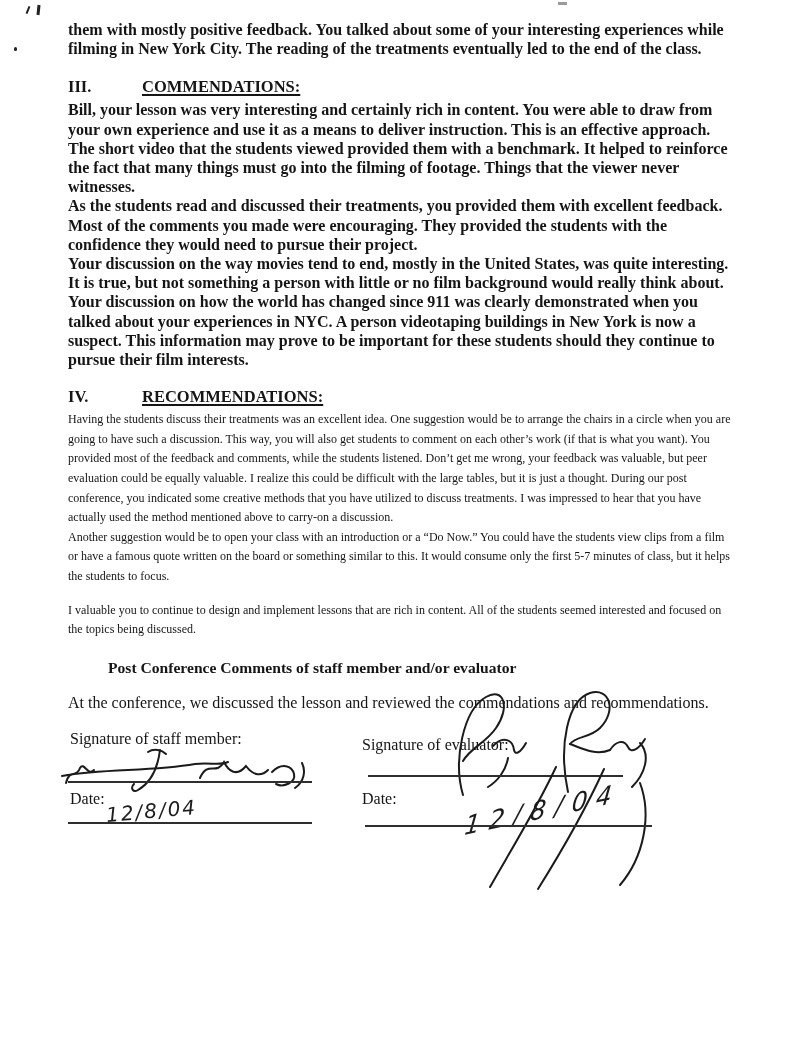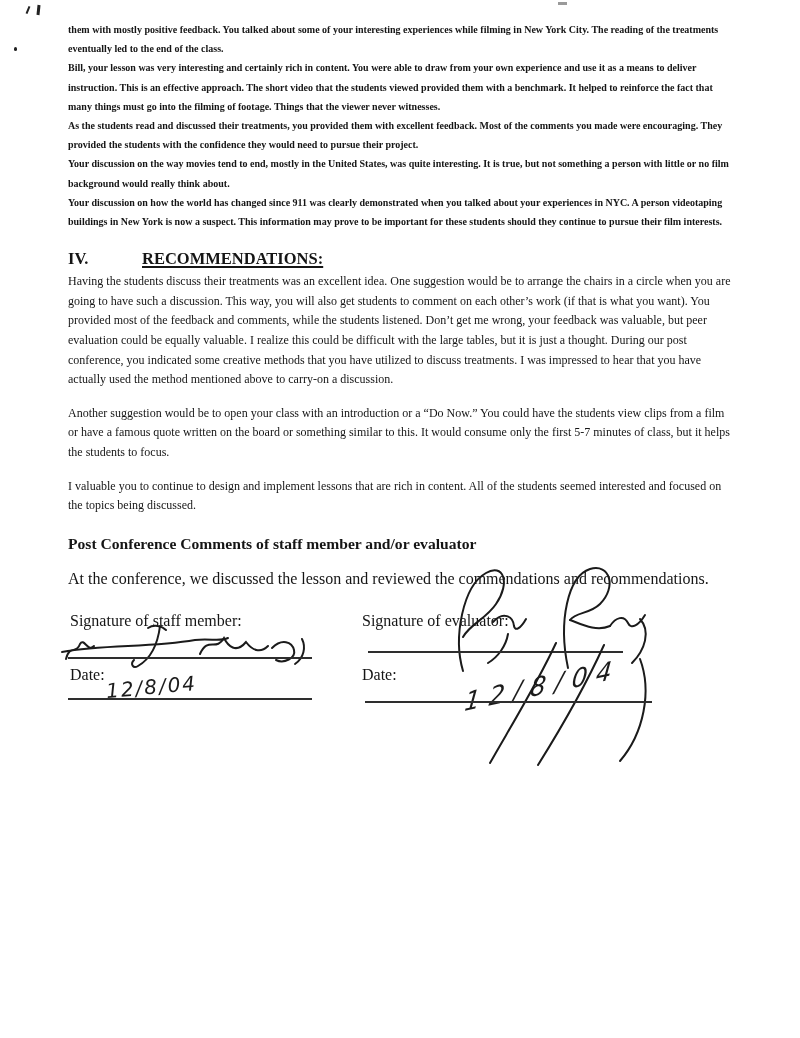--- a/index.html
+++ b/index.html
@@ -9,30 +9,30 @@
     font-family: "Liberation Serif", serif;
     color: #151515;
     position: relative;
     overflow: hidden;
   }
   .content {
     position: absolute;
     left: 68px; top: 20px;
     width: 668px;
   }
-  p.para { margin: 0; font-size: 10px; line-height: 19.2px; text-align: left; }
+  p.para { margin: 0; font-size: 16px; line-height: 19.2px; text-align: left; }
   p.bold { font-weight: bold; }
   p.reg  { font-weight: normal; font-size: 12px; line-height: 19.6px; }
   .gap    { margin-top: 16px; }
 
   .sec-heading { margin-top: 19px; margin-bottom: 3px; font-weight: bold; font-size: 16.5px; line-height: 20px; }
   .sec-num { display: inline-block; width: 74px; }
   .sec-title { text-decoration: underline; text-decoration-thickness: 1.6px; text-underline-offset: 2px; }
 
-  .postconf-heading { margin-top: 18px; font-weight: bold; font-size: 15.6px; line-height: 20px; }
+  .postconf-heading { margin-top: 18px; font-weight: bold; font-size: 15.6px; line-height: 20px; margin-left: 40px; }
   .postconf-body { margin: 0; font-size: 16px; line-height: 19.6px; }
 
   
   .sig-area { position: relative; height: 225px; margin-top: 12px; overflow: visible; }
   .sig-label, .date-label { position: absolute; font-size: 16px; line-height: 19px; }
   .sig-line, .date-line { position: absolute; height: 0; border-top: 2px solid #2e2e2e; }
   .hand { position: absolute; font-family: "DejaVu Sans", sans-serif; color: #1c1c1c; }
   .hand-left { font-size: 20px; letter-spacing: 2px; transform: rotate(-5deg); font-style: italic; }
   .hand-right { font-size: 25px; letter-spacing: 9px; transform: rotate(-12deg) skewX(-18deg); font-style: italic; }
   .sig-svg { position: absolute; overflow: visible; }
@@ -50,40 +50,43 @@
 
 <div class="artifact a1"></div>
 <div class="artifact a2"></div>
 <div class="artifact a3"></div>
 <div class="artifact a4"></div>
 
 <div class="content">
 
   <p class="para bold">them with mostly positive feedback. You talked about some of your interesting experiences while filming in New York City. The reading of the treatments eventually led to the end of the class.</p>
 
+  <div class="sec-heading">
+    <span class="sec-num">III.</span><span class="sec-title">COMMENDATIONS:</span>
+  </div>
 
   <p class="para bold">Bill, your lesson was very interesting and certainly rich in content. You were able to draw from your own experience and use it as a means to deliver instruction. This is an effective approach. The short video that the students viewed provided them with a benchmark. It helped to reinforce the fact that many things must go into the filming of footage. Things that the viewer never witnesses.</p>
   <p class="para bold gap">As the students read and discussed their treatments, you provided them with excellent feedback. Most of the comments you made were encouraging. They provided the students with the confidence they would need to pursue their project.</p>
   <p class="para bold gap">Your discussion on the way movies tend to end, mostly in the United States, was quite interesting. It is true, but not something a person with little or no film background would really think about.</p>
   <p class="para bold gap">Your discussion on how the world has changed since 911 was clearly demonstrated when you talked about your experiences in NYC. A person videotaping buildings in New York is now a suspect. This information may prove to be important for these students should they continue to pursue their film interests.</p>
 
   <div class="sec-heading" style="margin-top:18px;">
     <span class="sec-num">IV.</span><span class="sec-title">RECOMMENDATIONS:</span>
   </div>
 
   <p class="para reg">Having the students discuss their treatments was an excellent idea. One suggestion would be to arrange the chairs in a circle when you are going to have such a discussion. This way, you will also get students to comment on each other’s work (if that is what you want). You provided most of the feedback and comments, while the students listened. Don’t get me wrong, your feedback was valuable, but peer evaluation could be equally valuable. I realize this could be difficult with the large tables, but it is just a thought. During our post conference, you indicated some creative methods that you have utilized to discuss treatments. I was impressed to hear that you have actually used the method mentioned above to carry-on a discussion.</p>
-  <p class="para reg" style="margin-top:14px;">Another suggestion would be to open your class with an introduction or a “Do Now.” You could have the students view clips from a film or have a famous quote written on the board or something similar to this. It would consume only the first 5-7 minutes of class, but it helps the students to focus.</p>
+  <p class="para reg" style="">Another suggestion would be to open your class with an introduction or a “Do Now.” You could have the students view clips from a film or have a famous quote written on the board or something similar to this. It would consume only the first 5-7 minutes of class, but it helps the students to focus.</p>
   <p class="para reg" style="margin-top:14px;">I valuable you to continue to design and implement lessons that are rich in content. All of the students seemed interested and focused on the topics being discussed.</p>
 
   <p class="postconf-heading">Post Conference Comments of staff member and/or evaluator</p>
   <p class="postconf-body">At the conference, we discussed the lesson and reviewed the commendations and recommendations.</p>
 
   <div class="sig-area">
 
-    <span class="sig-label" style="left:2px; top:10px;">Signature of staff member:</span>
+    <span class="sig-label" style="left:2px; top:4px;">Signature of staff member:</span>
 
     <svg class="sig-svg" style="left:-8px; top:16px;" width="260" height="58" viewBox="0 0 260 58">
       <path d="M6,42 C10,27 16,38 20,27 C24,20 28,36 34,29"></path>
       <path d="M2,35 C45,27 90,31 135,23 C150,21 160,25 168,21"></path>
       <path d="M88,11 C94,7 102,9 106,13"></path>
       <path d="M100,9 C98,25 92,41 78,49 C73,52 70,47 74,43"></path>
       <path d="M140,37 C148,19 156,35 164,21 C168,29 176,37 186,25 C192,33 200,37 208,29"></path>
       <path d="M212,31 C222,21 232,25 234,33 C236,41 224,47 216,43"></path>
       <path d="M242,22 C246,30 244,41 235,47"></path>
     </svg>

